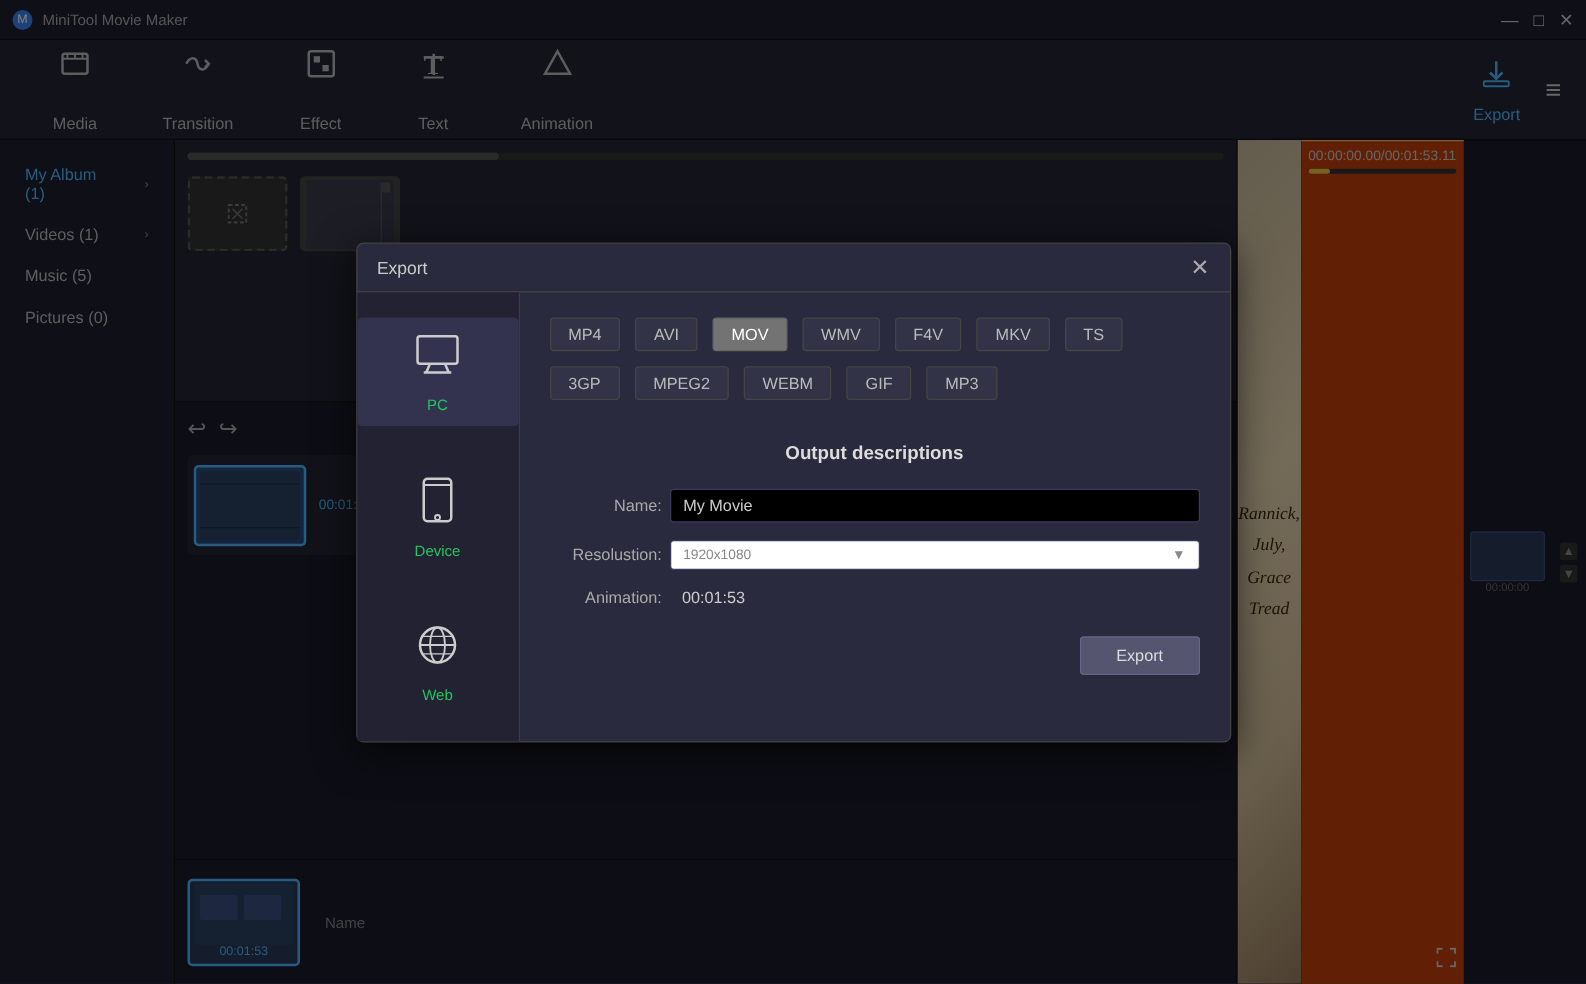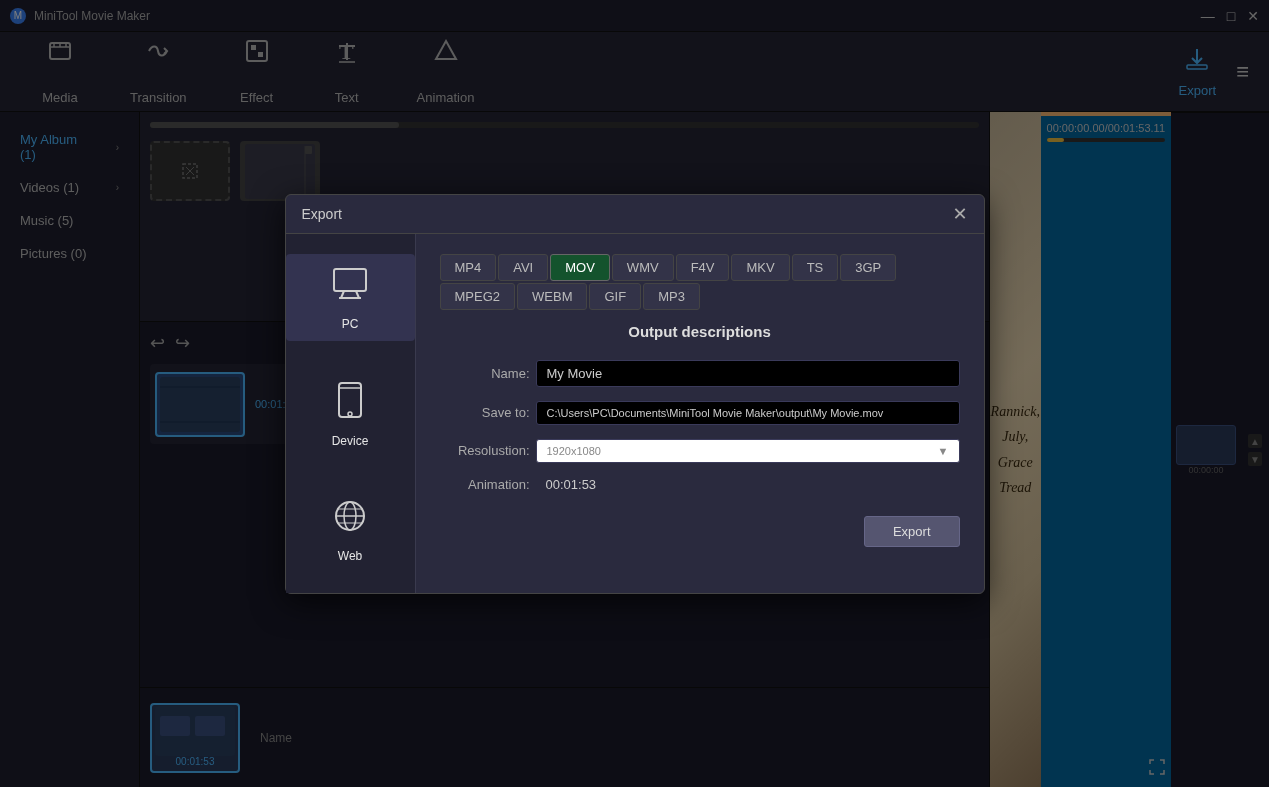--- a/index.html
+++ b/index.html
@@ -263,23 +263,23 @@
     }
     .handwriting-text {
       font-family: cursive;
       font-size: 14px;
       color: #3a2a10;
       text-align: center;
       padding: 20px;
       line-height: 1.8;
     }
     .preview-bottom {
-      background: #0369a1;
+      background: #c2410c;
       padding: 6px;
-      border-top: 4px solid #fdba74;
+      border-top: 1px solid #fdba74;
     }
     .preview-timecode {
       font-size: 11px;
       color: #ccc;
       text-align: right;
     }
     .preview-progress {
       height: 4px;
       background: #333;
       border-radius: 2px;
@@ -399,42 +399,42 @@
       color: #ccc;
       padding: 10px;
       border-radius: 4px;
       width: 100%;
     }
     .modal-sidebar-item.active {
       background: #333350;
       color: white;
     }
     .modal-sidebar-icon { font-size: 26px; }
-    .modal-sidebar-label { font-size: 12px; color: #e5e5e5; }
+    .modal-sidebar-label { font-size: 12px; color: #22c55e; }
     .modal-content {
       flex: 1;
       padding: 20px 24px;
     }
     .format-tabs {
       display: flex;
-      gap: 2px;
-      margin-bottom: 13px;
+      gap: 12px;
+      margin-bottom: 34px;
       flex-wrap: wrap;
     }
     .format-tab {
       padding: 5px 14px;
       background: #333348;
       border: 1px solid #444;
       color: #bbb;
       font-size: 13px;
       cursor: pointer;
       border-radius: 3px;
     }
     .format-tab.active {
-      background: #14532d;
+      background: #737373;
       color: white;
       border-color: #666;
     }
     .output-title {
       font-size: 15px;
       font-weight: bold;
       color: #ddd;
       text-align: center;
       margin-bottom: 20px;
     }
@@ -757,24 +757,20 @@
           <button class="format-tab">MP3</button>
         </div>
 
         <div class="output-title">Output descriptions</div>
 
         <div class="output-field">
           <span class="output-label">Name:</span>
           <div class="output-value">My Movie</div>
         </div>
 
-        <div class="output-field">
-          <span class="output-label">Save to:</span>
-          <div class="output-value" style="font-size:11px;overflow:hidden;text-overflow:ellipsis;white-space:nowrap;">C:\Users\PC\Documents\MiniTool Movie Maker\output\My Movie.mov</div>
-        </div>
 
         <div class="output-field">
           <span class="output-label">Resolustion:</span>
           <div class="output-select">
             <span>1920x1080</span>
             <span>▼</span>
           </div>
         </div>
 
 

